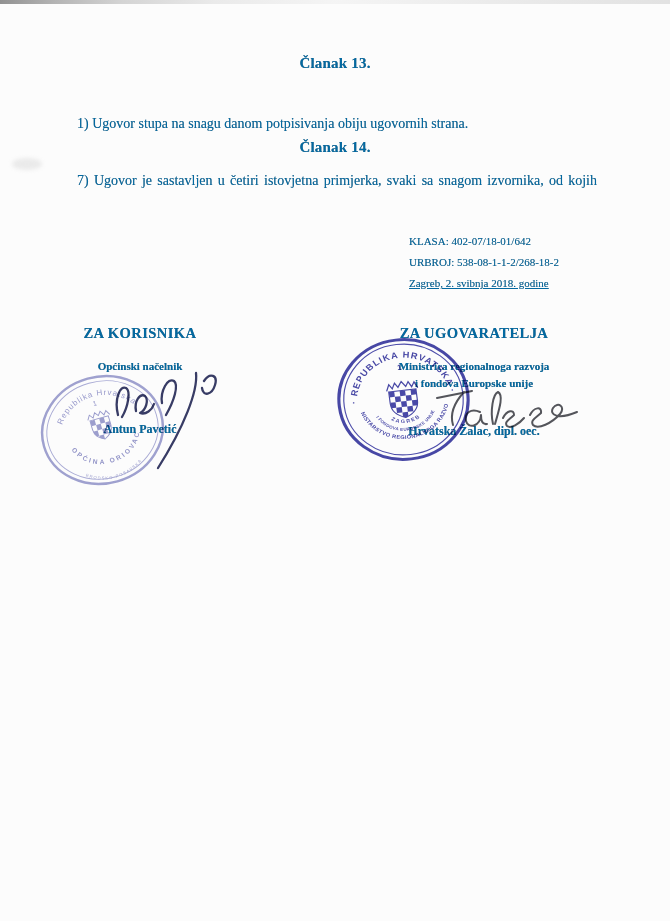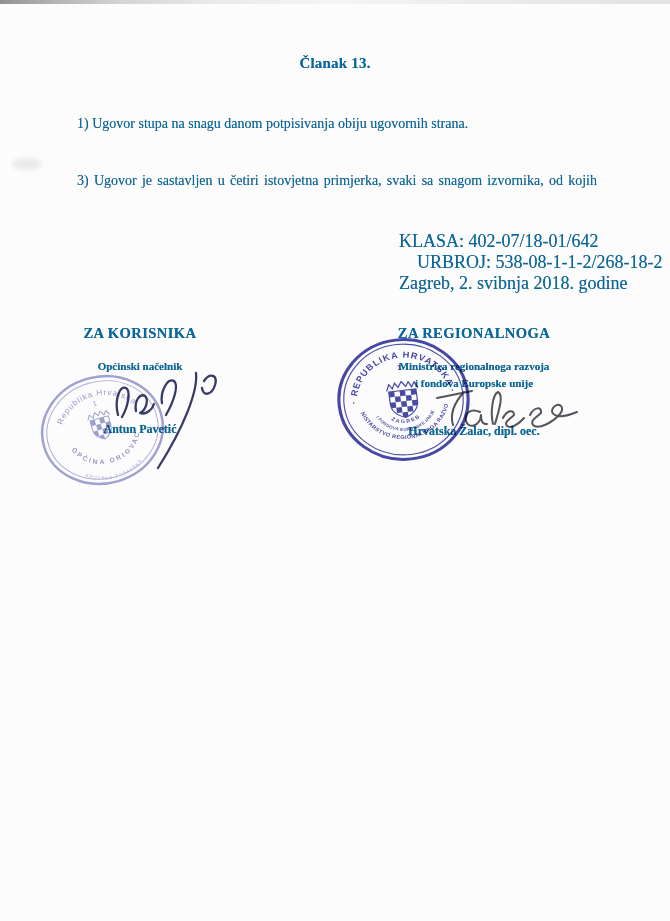--- a/index.html
+++ b/index.html
@@ -7,21 +7,21 @@
     position:relative;width:670px;height:921px;margin:0 auto;
     background:#fcfcfc;overflow:hidden;
     font-family:"Liberation Serif", serif;
     color:#0369a1;
     padding-left:21px;
   }
   .txt{position:absolute;text-shadow:0 0 .4px rgba(20,20,20,.45);}
   .heading{left:0;width:670px;text-align:center;font-weight:bold;font-size:15px;letter-spacing:.2px;}
   .para{left:77px;width:520px;font-size:14px;line-height:21px;}
   .justify-last{text-align:justify;text-align-last:justify;white-space:nowrap;overflow:hidden;}
-  .ref{left:399px;font-size:18px;line-height:21px;}
+  .ref{left:409px;font-size:11px;line-height:21px;}
   .col{position:absolute;text-align:center;}
   .col .line{position:absolute;left:0;width:100%;font-weight:bold;text-shadow:0 0 .4px rgba(20,20,20,.5);}
   .role{font-size:14.6px;letter-spacing:.4px;}
   .title{font-size:11px;}
   .name{font-size:12px;}
   .stamp{position:absolute;mix-blend-mode:multiply;}
   .stamp-left{left:36px;top:371px;width:133px;height:118px;filter:blur(.5px);opacity:.92;}
   .stamp-right{left:335px;top:336px;width:137px;height:127px;filter:blur(.35px);opacity:.95;}
   .sig{position:absolute;mix-blend-mode:multiply;}
   .sig-left{left:100px;top:363px;width:125px;height:112px;filter:blur(.3px);}
@@ -37,34 +37,35 @@
 <body>
 
 <div id="page">
 
   <div class="scan-top"></div>
   <div class="smudge"></div>
 
   <div class="txt heading" style="top:55px;">Članak 13.</div>
   <div class="txt para" style="top:89px;margin-top:24px;">1) Ugovor stupa na snagu danom potpisivanja obiju ugovornih strana.</div>
 
-  <div class="txt para justify-last" style="top:170px;">3) Ugovor je sastavljen u četiri istovjetna primjerka, svaki sa snagom izvornika, od kojih</div>
+  <div class="txt heading" style="top:139px;">Članak 14.</div>
+  <div class="txt para justify-last" style="top:170px;">7) Ugovor je sastavljen u četiri istovjetna primjerka, svaki sa snagom izvornika, od kojih</div>
 
   <div class="txt ref" style="top:231px;">KLASA: 402-07/18-01/642</div>
-  <div class="txt ref" style="top:252px;margin-left:18px;">URBROJ: 538-08-1-1-2/268-18-2</div>
-  <div class="txt ref" style="top:273px;">Zagreb, 2. svibnja 2018. godine</div>
+  <div class="txt ref" style="top:252px;">URBROJ: 538-08-1-1-2/268-18-2</div>
+  <div class="txt ref" style="top:273px;text-decoration:underline;">Zagreb, 2. svibnja 2018. godine</div>
 
   <div class="col" style="left:66px;top:0;width:148px;height:855px;">
     <div class="line role" style="top:325px;">ZA KORISNIKA</div>
     <div class="line title" style="top:360px;">Općinski načelnik</div>
     <div class="line name" style="top:422px;">Antun Pavetić</div>
   </div>
 
   <div class="col" style="left:374px;top:0;width:200px;height:921px;">
-    <div class="line role" style="top:325px;">ZA REGIONALNOGA</div>
+    <div class="line role" style="top:325px;">ZA UGOVARATELJA</div>
     <div class="line title" style="top:360px;">Ministrica regionalnoga razvoja</div>
     <div class="line title" style="top:377px;">i fondova Europske unije</div>
     <div class="line name" style="top:424px;">Hrvatska Žalac, dipl. oec.</div>
   </div>
 
   <svg class="stamp stamp-left" viewBox="0 0 140 126" preserveAspectRatio="none">
     <defs>
       <path id="l-top" d="M 24,68 A 46,42 0 0 1 116,68"></path>
       <path id="l-main" d="M 32,72 A 39,35 0 0 0 108,72"></path>
       <path id="l-bot" d="M 23,73 A 47,43 0 0 0 117,73"></path>

